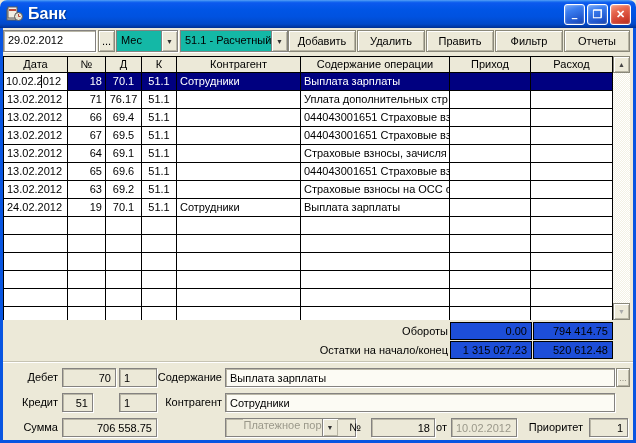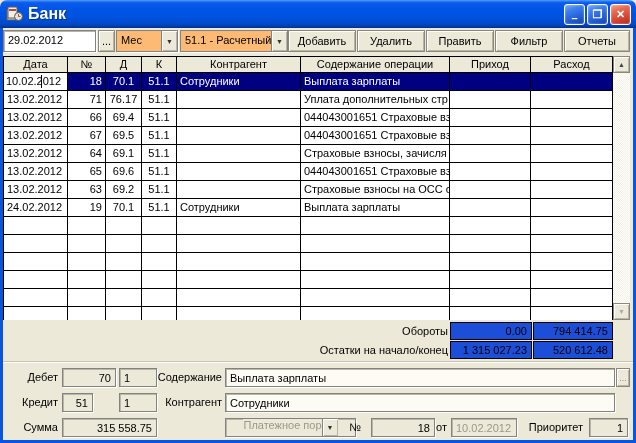--- a/index.html
+++ b/index.html
@@ -43,21 +43,21 @@
     box-shadow:inset 1px 1px 0 #b9b6a6, 1px 1px 0 #fff;
   }
   .raised {
     background:#ECE9D8; border:1px solid #8a887a;
     box-shadow:inset 1px 1px 0 #fff, inset -1px -1px 0 #b8b5a4;
     display:flex; align-items:center; justify-content:center;
     cursor:default;
   }
   .field-text { padding:3px 4px 0 4px; white-space:nowrap; overflow:hidden; }
   .combo { display:flex; }
-  .combo .cb-text { flex:1; padding:3px 2px 0 4px; white-space:nowrap; overflow:hidden; background:#fdba74; }
+  .combo .cb-text { flex:1; padding:3px 2px 0 4px; white-space:nowrap; overflow:hidden; background:#14b8a6; }
   .cb-arrow {
     width:16px; height:100%; font-size:7px; color:#333;
     background:#ECE9D8; border-left:1px solid #848280;
     box-shadow:inset 1px 1px 0 #fff, inset -1px -1px 0 #b8b5a4;
     display:flex; align-items:center; justify-content:center;
   }
 
   
   .grid-wrap { position:absolute; left:0; top:28px; width:627px; height:264px; display:flex; }
   .grid { width:610px; height:264px; overflow:hidden; background:#fff; border-left:1px solid #000; }
@@ -338,21 +338,21 @@
     <div class="details">
       <div class="d-label" style="left:0;top:5px;width:55px;">Дебет</div>
       <div class="d-field ar" style="left:59px;top:5px;width:54px;text-align:right;">70</div>
       <div class="d-field" style="left:116px;top:5px;width:38px;">1</div>
 
       <div class="d-label" style="left:0;top:30px;width:55px;">Кредит</div>
       <div class="d-field" style="left:59px;top:30px;width:31px;text-align:right;">51</div>
       <div class="d-field" style="left:116px;top:30px;width:38px;">1</div>
 
       <div class="d-label" style="left:0;top:55px;width:55px;">Сумма</div>
-      <div class="d-field" style="left:59px;top:55px;width:95px;text-align:right;">315 558.75</div>
+      <div class="d-field" style="left:59px;top:55px;width:95px;text-align:right;">706 558.75</div>
 
       <div class="d-label" style="left:130px;top:5px;width:89px;">Содержание</div>
       <div class="d-field white" style="left:222px;top:5px;width:390px;">Выплата зарплаты</div>
       <div class="more-btn raised" style="left:613px;top:5px;">...</div>
 
       <div class="d-label" style="left:130px;top:30px;width:89px;">Контрагент</div>
       <div class="d-field white" style="left:222px;top:30px;width:390px;">Сотрудники</div>
 
       <div class="d-combo" style="left:222px;top:55px;width:131px;">
         <span class="cb-text">Платежное пор</span>

